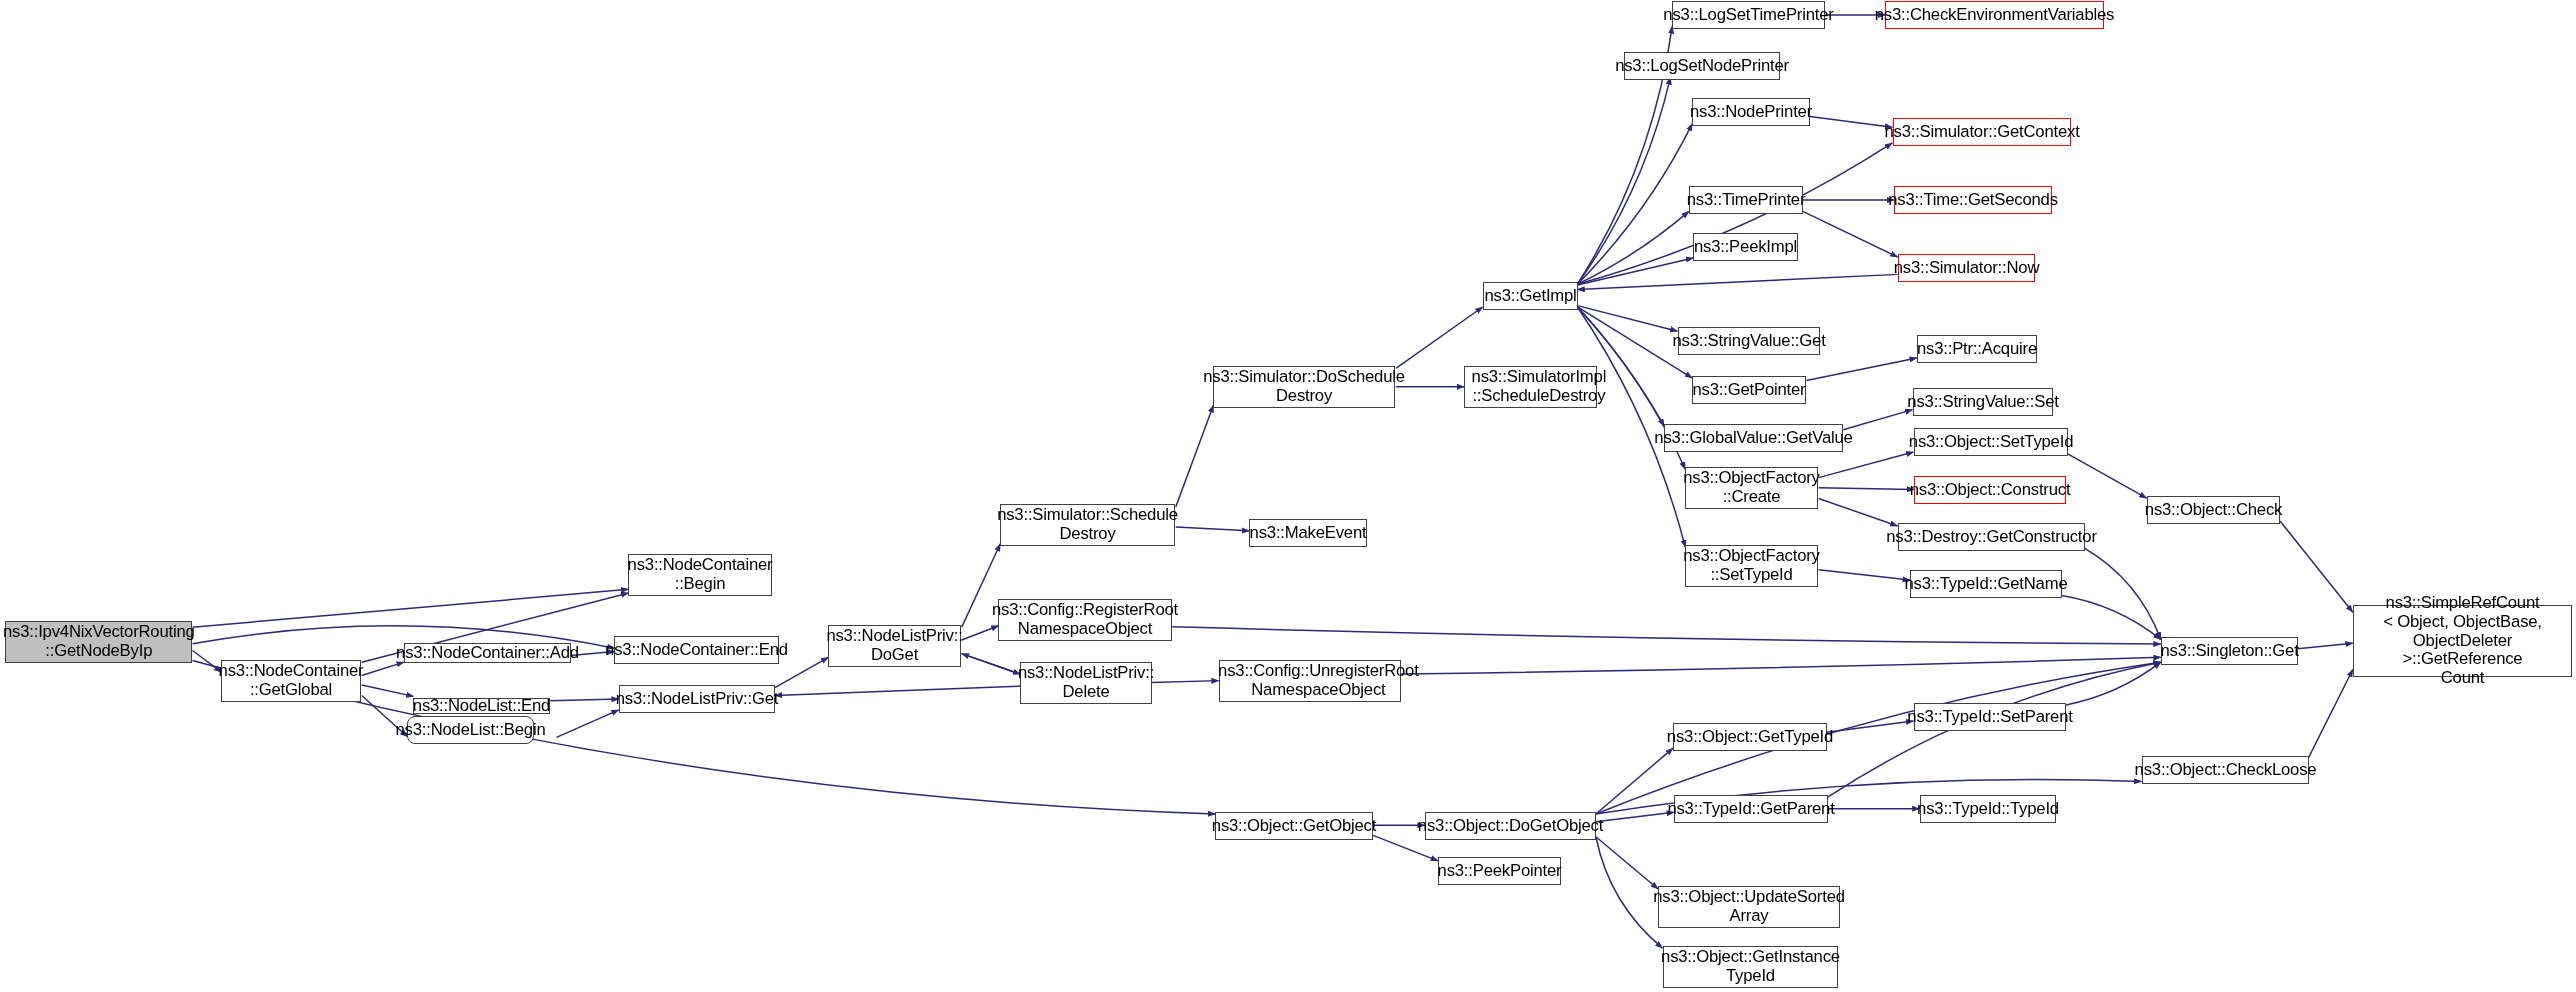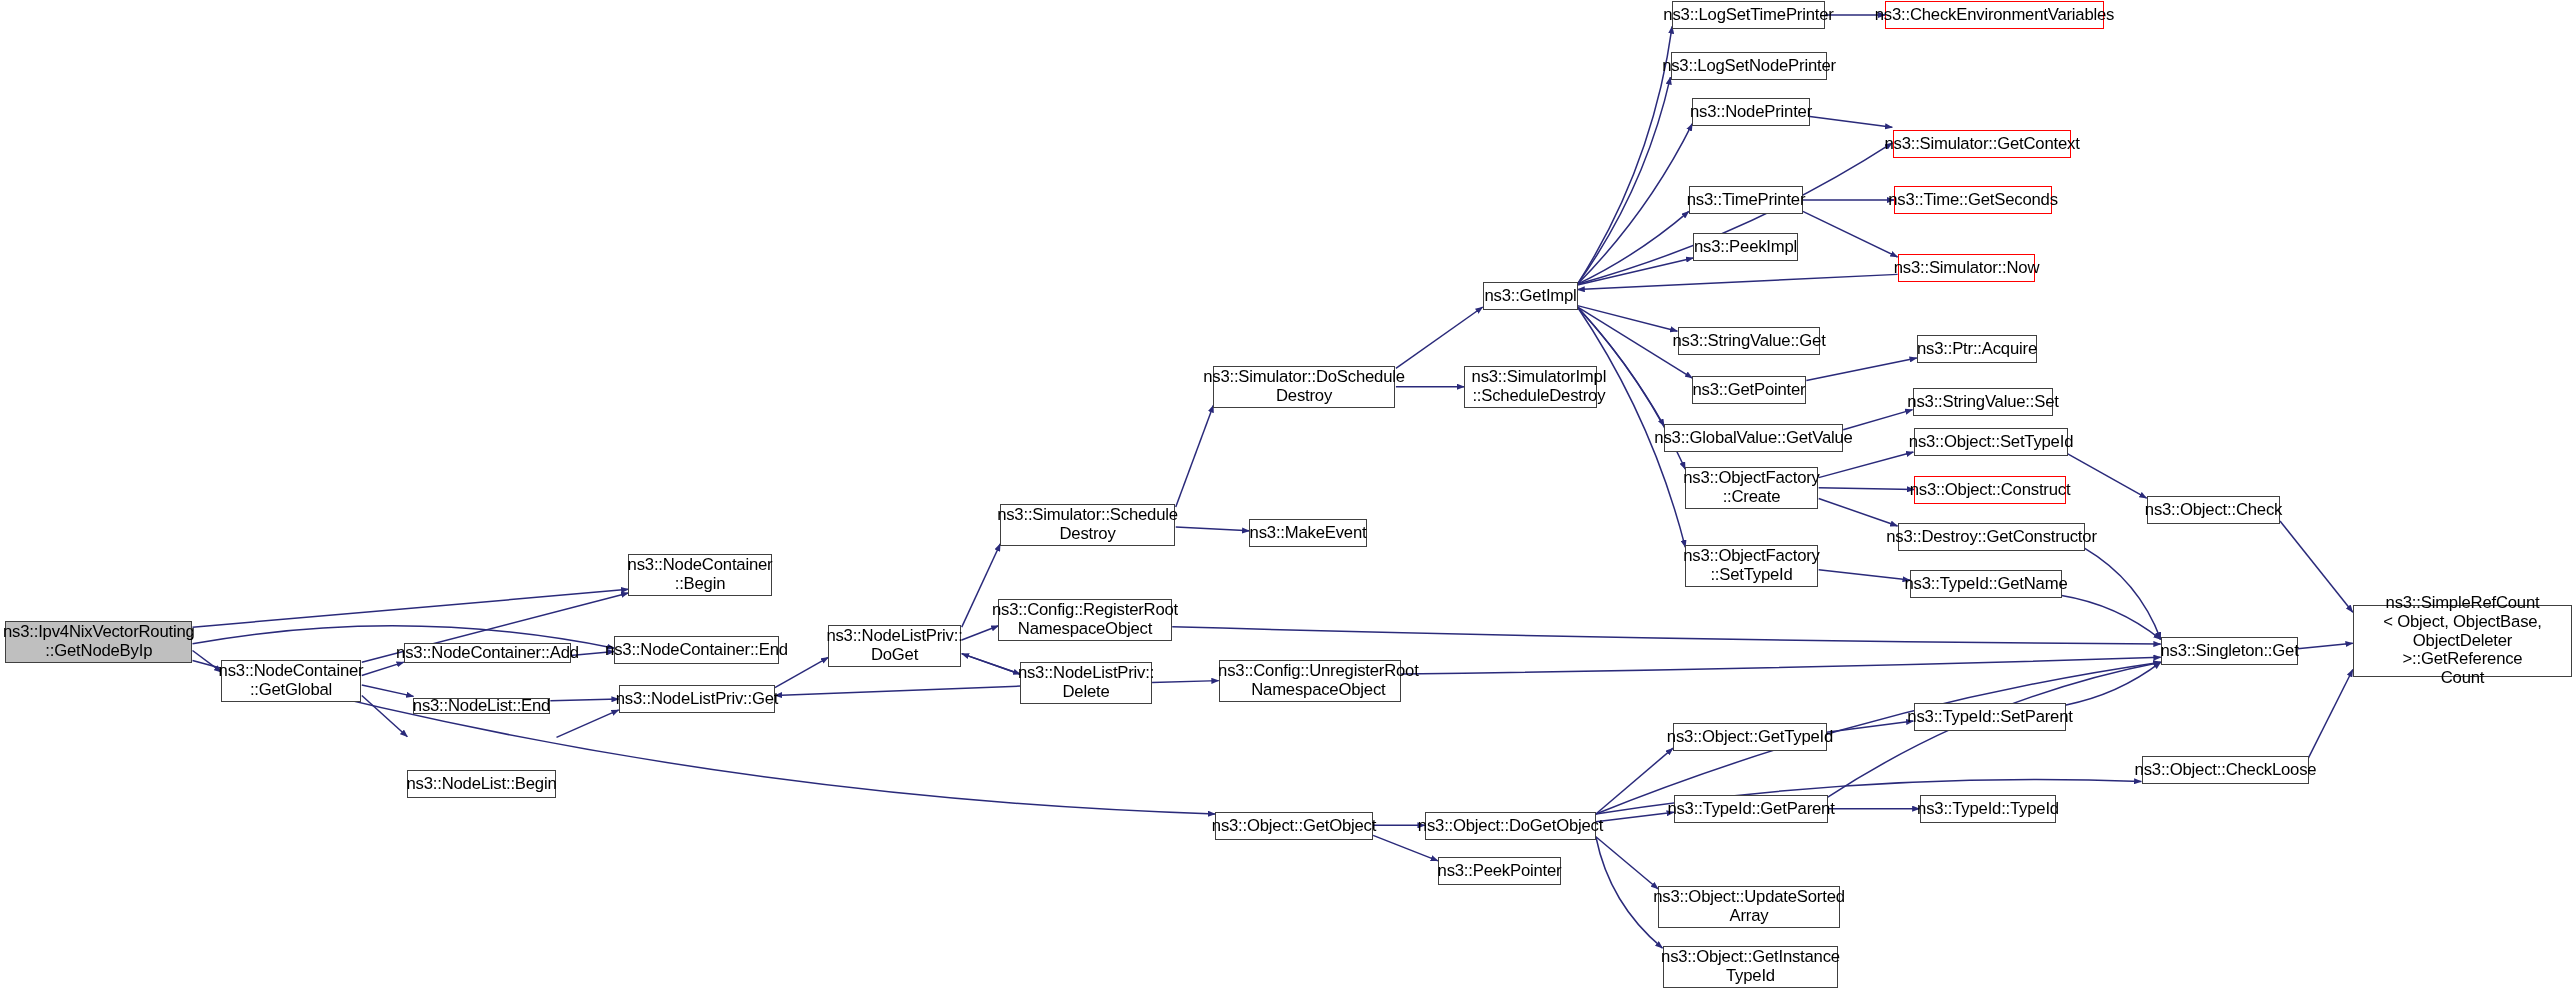--- a/index.html
+++ b/index.html
@@ -131,43 +131,43 @@
   <div id="nodes">
       <div class="node root" style="left: 5.3px; top: 621px; width: 187px; height: 42px;">ns3::Ipv4NixVectorRouting
 ::GetNodeByIp</div>
       <div class="node plain" style="left: 221px; top: 660px; width: 140px; height: 42px;">ns3::NodeContainer
 ::GetGlobal</div>
       <div class="node plain" style="left: 628px; top: 554px; width: 144px; height: 42px;">ns3::NodeContainer
 ::Begin</div>
       <div class="node plain" style="left: 404px; top: 643px; width: 167px; height: 20px;">ns3::NodeContainer::Add</div>
       <div class="node plain" style="left: 614px; top: 636px; width: 165px; height: 28px;">ns3::NodeContainer::End</div>
       <div class="node plain" style="left: 413px; top: 698px; width: 137px; height: 16px;">ns3::NodeList::End</div>
-      <div class="node plain" style="left: 407px; top: 770px; width: 149px; height: 28px;">ns3::NodeList::Begin</div>
+      <div class="node plain" style="left: 407px; top: 716px; width: 127px; height: 28px; border-radius: 8px;">ns3::NodeList::Begin</div>
       <div class="node plain" style="left: 619px; top: 685px; width: 156px; height: 28px;">ns3::NodeListPriv::Get</div>
       <div class="node plain" style="left: 828px; top: 625px; width: 133px; height: 42px;">ns3::NodeListPriv::
 DoGet</div>
       <div class="node plain" style="left: 1020px; top: 662px; width: 132px; height: 42px;">ns3::NodeListPriv::
 Delete</div>
       <div class="node plain" style="left: 998px; top: 599px; width: 174px; height: 42px;">ns3::Config::RegisterRoot
 NamespaceObject</div>
       <div class="node plain" style="left: 1219px; top: 660px; width: 182px; height: 42px; padding-left: 22px;">ns3::Config::UnregisterRoot
 NamespaceObject</div>
       <div class="node plain" style="left: 1000px; top: 504px; width: 175px; height: 42px;">ns3::Simulator::Schedule
 Destroy</div>
       <div class="node plain" style="left: 1249px; top: 519px; width: 118px; height: 28px;">ns3::MakeEvent</div>
       <div class="node plain" style="left: 1213px; top: 366px; width: 182px; height: 42px;">ns3::Simulator::DoSchedule
 Destroy</div>
       <div class="node plain" style="left: 1464px; top: 366px; width: 133px; height: 42px; padding-left: 22px;">ns3::SimulatorImpl
 ::ScheduleDestroy</div>
       <div class="node plain" style="left: 1483px; top: 282px; width: 95px; height: 28px;">ns3::GetImpl</div>
       <div class="node plain" style="left: 1672px; top: 0.9px; width: 153px; height: 28px;">ns3::LogSetTimePrinter</div>
       <div class="node warn" style="left: 1885px; top: 0.9px; width: 219px; height: 28px;">ns3::CheckEnvironmentVariables</div>
-      <div class="node plain" style="left: 1671px; top: 52px; width: 156px; height: 28px;">ns3::LogSetNodePrinter</div>
+      <div class="node plain" style="left: 1624px; top: 52px; width: 156px; height: 28px;">ns3::LogSetNodePrinter</div>
       <div class="node plain" style="left: 1692px; top: 98px; width: 118px; height: 28px;">ns3::NodePrinter</div>
-      <div class="node warn" style="left: 1893px; top: 118px; width: 178px; height: 28px; margin-top: 12px;">ns3::Simulator::GetContext</div>
+      <div class="node warn" style="left: 1893px; top: 118px; width: 178px; height: 28px;">ns3::Simulator::GetContext</div>
       <div class="node plain" style="left: 1689px; top: 186px; width: 114px; height: 28px;">ns3::TimePrinter</div>
       <div class="node warn" style="left: 1894px; top: 186px; width: 158px; height: 28px; text-align: right;">ns3::Time::GetSeconds</div>
       <div class="node plain" style="left: 1693px; top: 233px; width: 105px; height: 28px;">ns3::PeekImpl</div>
       <div class="node warn" style="left: 1898px; top: 254px; width: 137px; height: 28px;">ns3::Simulator::Now</div>
       <div class="node plain" style="left: 1678px; top: 327px; width: 142px; height: 28px;">ns3::StringValue::Get</div>
       <div class="node plain" style="left: 1692px; top: 376px; width: 114px; height: 28px;">ns3::GetPointer</div>
       <div class="node plain" style="left: 1917px; top: 335px; width: 120px; height: 28px;">ns3::Ptr::Acquire</div>
       <div class="node plain" style="left: 1664px; top: 424px; width: 179px; height: 28px;">ns3::GlobalValue::GetValue</div>
       <div class="node plain" style="left: 1913px; top: 388px; width: 140px; height: 28px;">ns3::StringValue::Set</div>
       <div class="node plain" style="left: 1685px; top: 467px; width: 133px; height: 42px;">ns3::ObjectFactory

